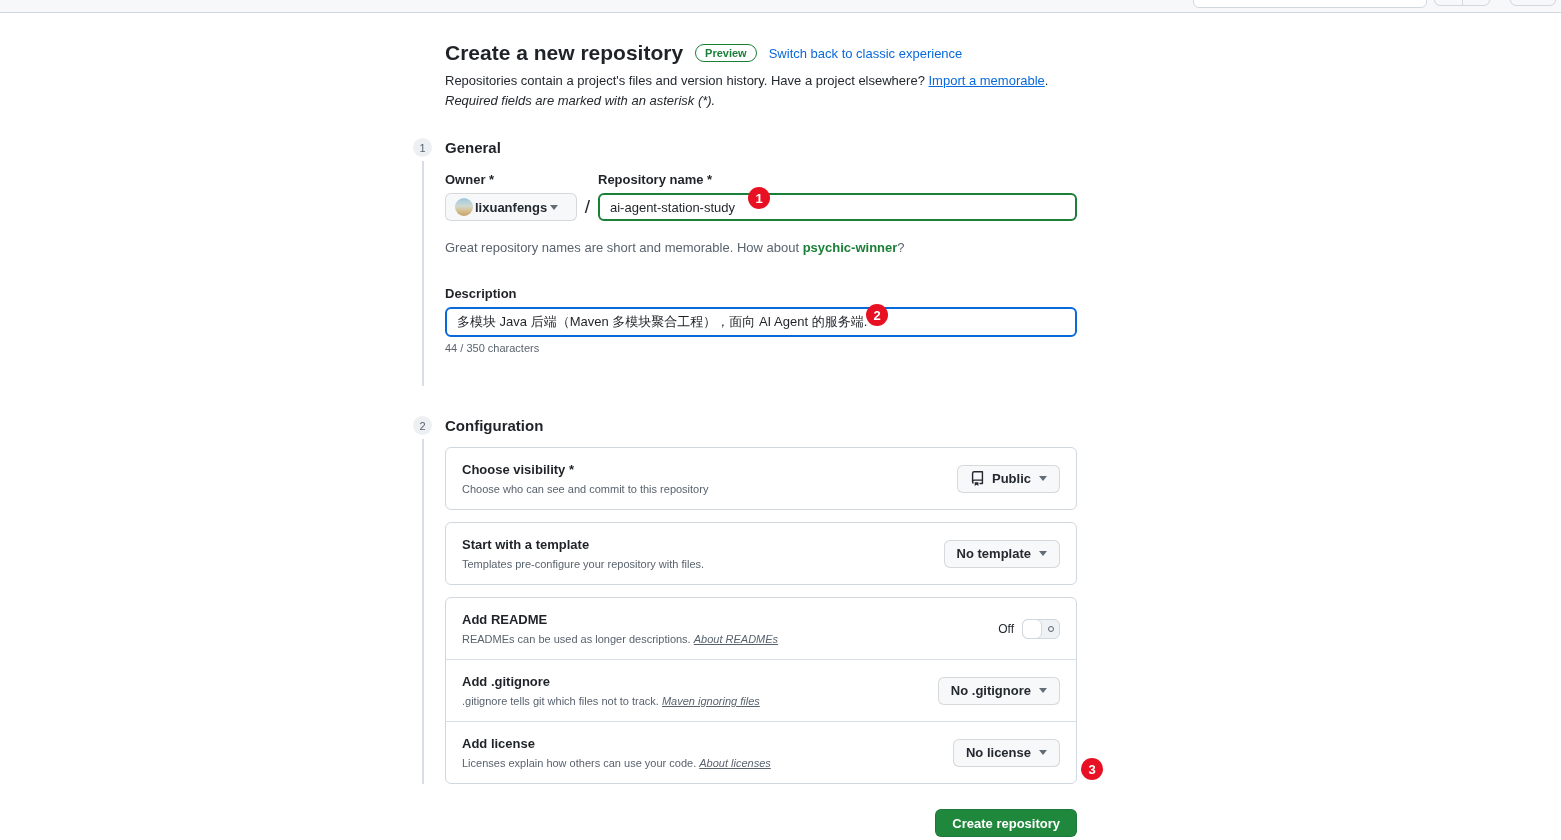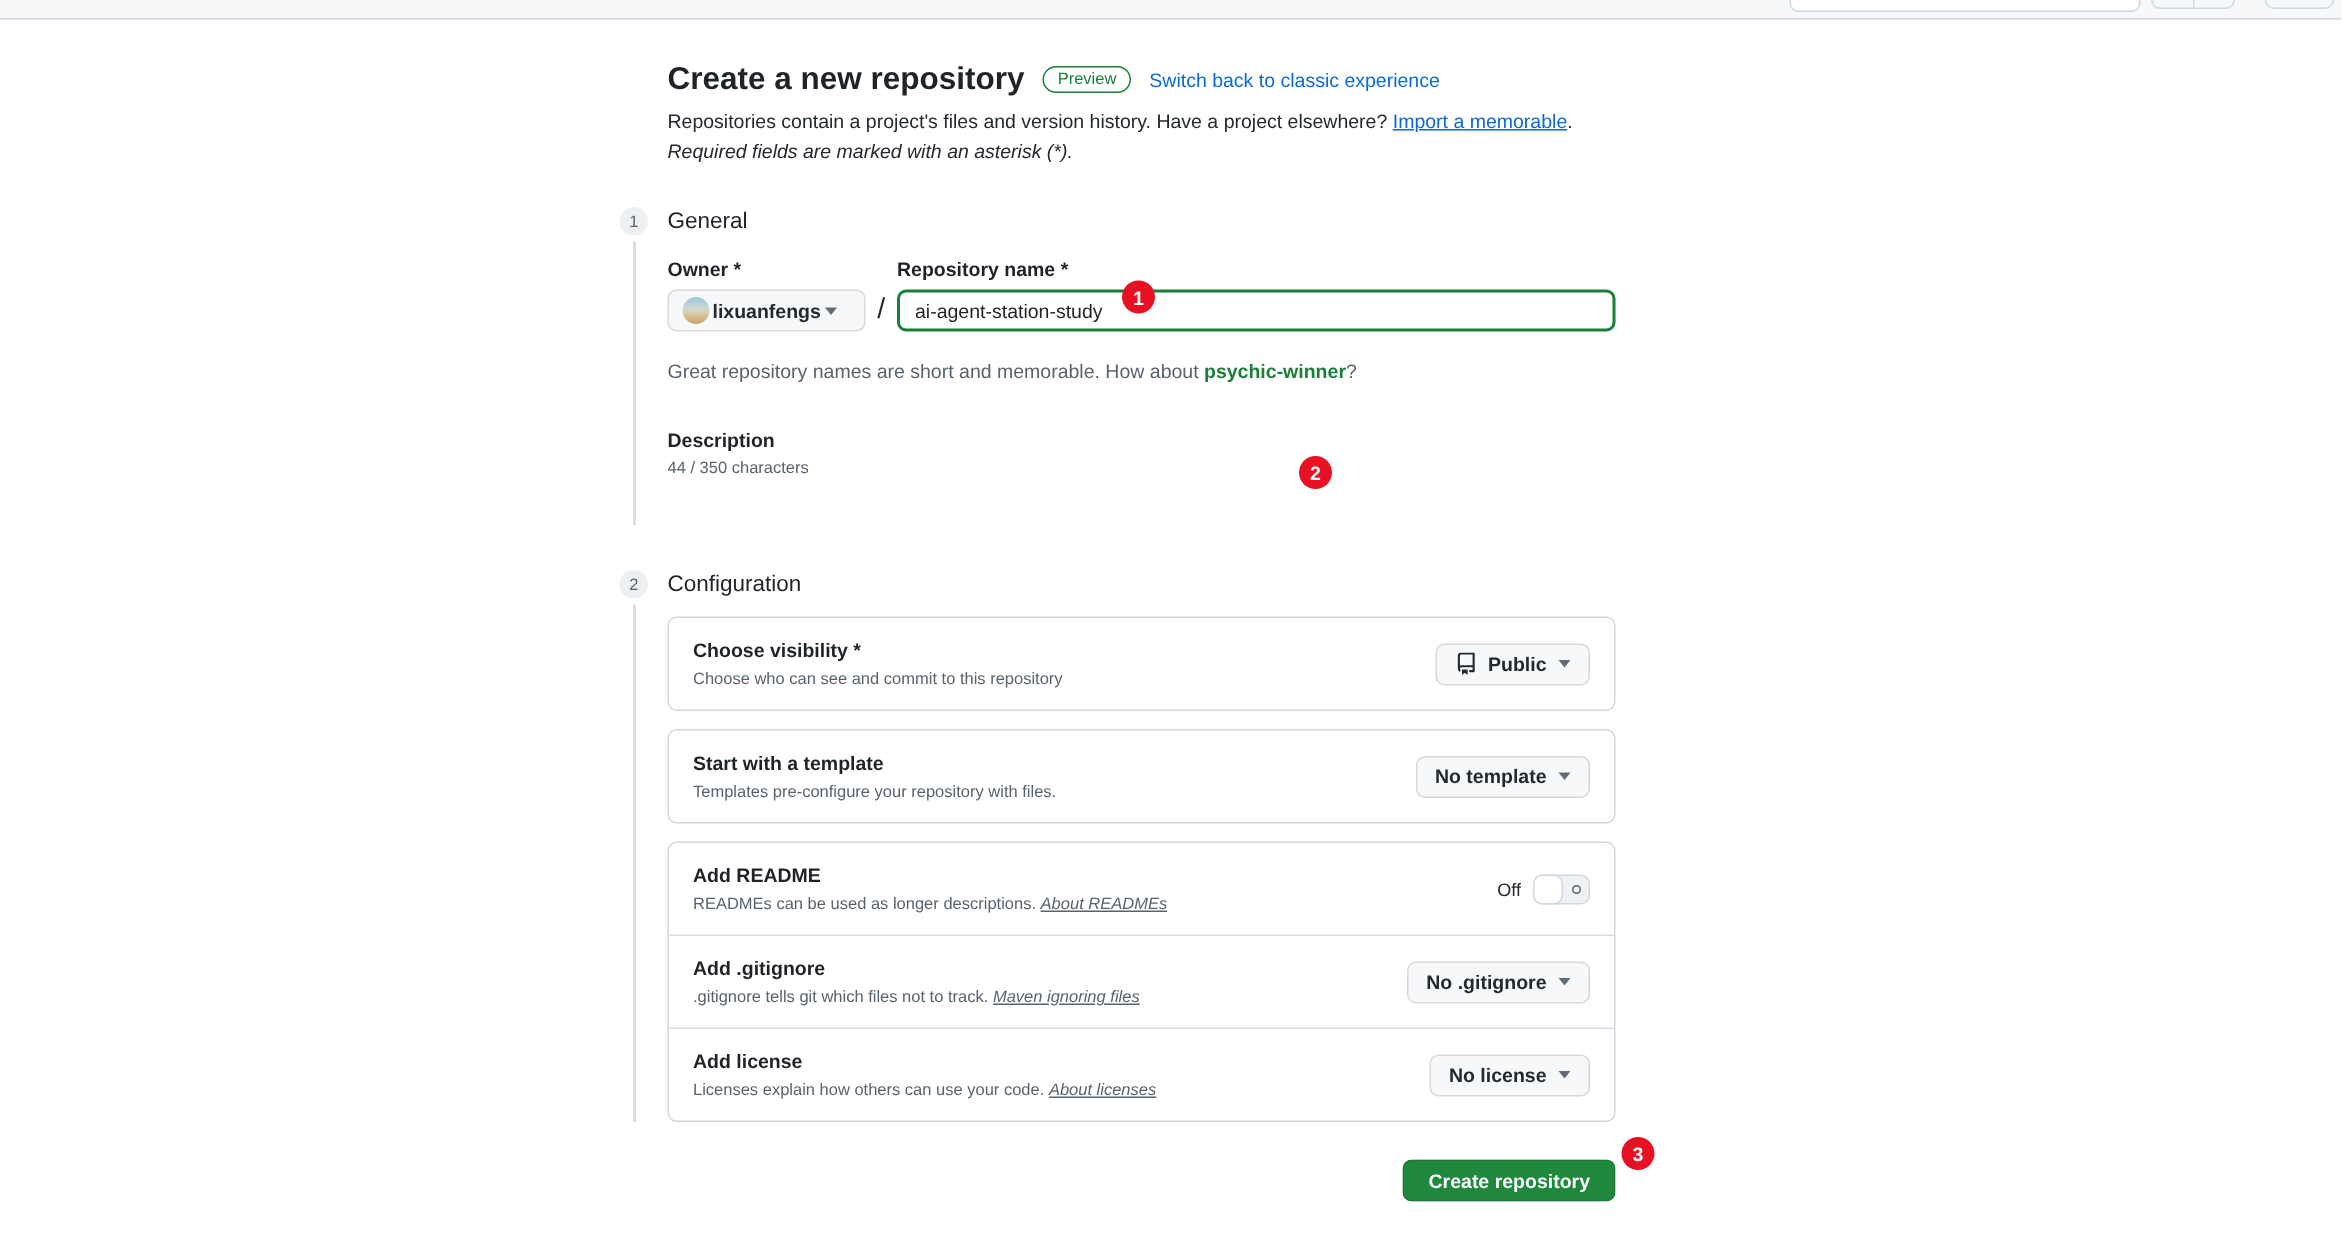--- a/index.html
+++ b/index.html
@@ -25,37 +25,37 @@
 
   
   .content{margin-left:413px;width:664px;padding-top:29px;}
   .offset{padding-left:32px;}
 
   
   .title-row{display:flex;align-items:center;gap:12px;}
   h1{margin:0;font-size:21px;font-weight:700;line-height:22px;}
   .preview-badge{
     display:inline-flex;align-items:center;height:18px;padding:0 9px;border-radius:999px;
-    border:1px solid var(--success);color:var(--success);font-size:11px;font-weight:400;text-align:right;
+    border:1px solid var(--success);color:var(--success);font-size:11px;font-weight:700;text-align:right;
   }
   .classic-link{color:var(--link);font-size:13px;cursor:pointer;}
   .intro{margin-top:8px;font-size:13px;color:#24292f;line-height:17px;}
   .intro .link{color:var(--link);text-decoration:underline;cursor:pointer;}
   .required-note{margin-top:4px;font-size:13px;font-style:italic;color:#24292f;}
 
   
   .section{display:flex;margin-top:30px;}
   .rail{flex:0 0 32px;display:flex;flex-direction:column;align-items:flex-start;}
   .step-circle{
     width:19px;height:19px;border-radius:50%;background:#edf0f3;color:var(--muted);
     font-size:11px;display:flex;align-items:center;justify-content:center;flex:0 0 auto;
   }
   .rail-line{width:2px;background:#d8dee4;flex:1 1 auto;margin-left:9px;margin-top:4px;}
   .section-body{flex:1 1 auto;width:632px;}
-  .section-title{font-size:15px;font-weight:400;line-height:19px;margin:0;}
+  .section-title{font-size:15px;font-weight:700;line-height:19px;margin:0;}
 
   
   .name-row{display:flex;align-items:flex-start;margin-top:15px;}
   .field-col{display:flex;flex-direction:column;}
   .field-label{font-size:13px;font-weight:700;line-height:16px;margin-bottom:5px;}
   .owner-col{flex:0 0 132px;}
   .owner-btn{
     height:28px;display:flex;align-items:center;gap:2px;padding:0 9px;
     background:var(--btn-bg);border:1px solid rgba(31,35,40,0.15);border-radius:6px;cursor:pointer;
   }
@@ -180,20 +180,21 @@
             <span class="field-label">Repository name *</span>
             <input class="repo-input" type="text" value="ai-agent-station-study" style="">
           </div>
         </div>
 
         <div class="suggestion">
           <span>Great repository names are short and memorable. How about </span><span class="sugg-name">psychic-winner</span><span>?</span>
         </div>
 
         <div class="desc-label">Description</div>
+        <input class="desc-input" type="text" value="多模块 Java 后端（Maven 多模块聚合工程），面向 AI Agent 的服务端." style="">
         <div class="char-counter">44 / 350 characters</div>
       </div>
     </div>
 
     <div class="section">
       <div class="rail">
         <div class="step-circle">2</div>
         <div class="rail-line"></div>
       </div>
       <div class="section-body">

